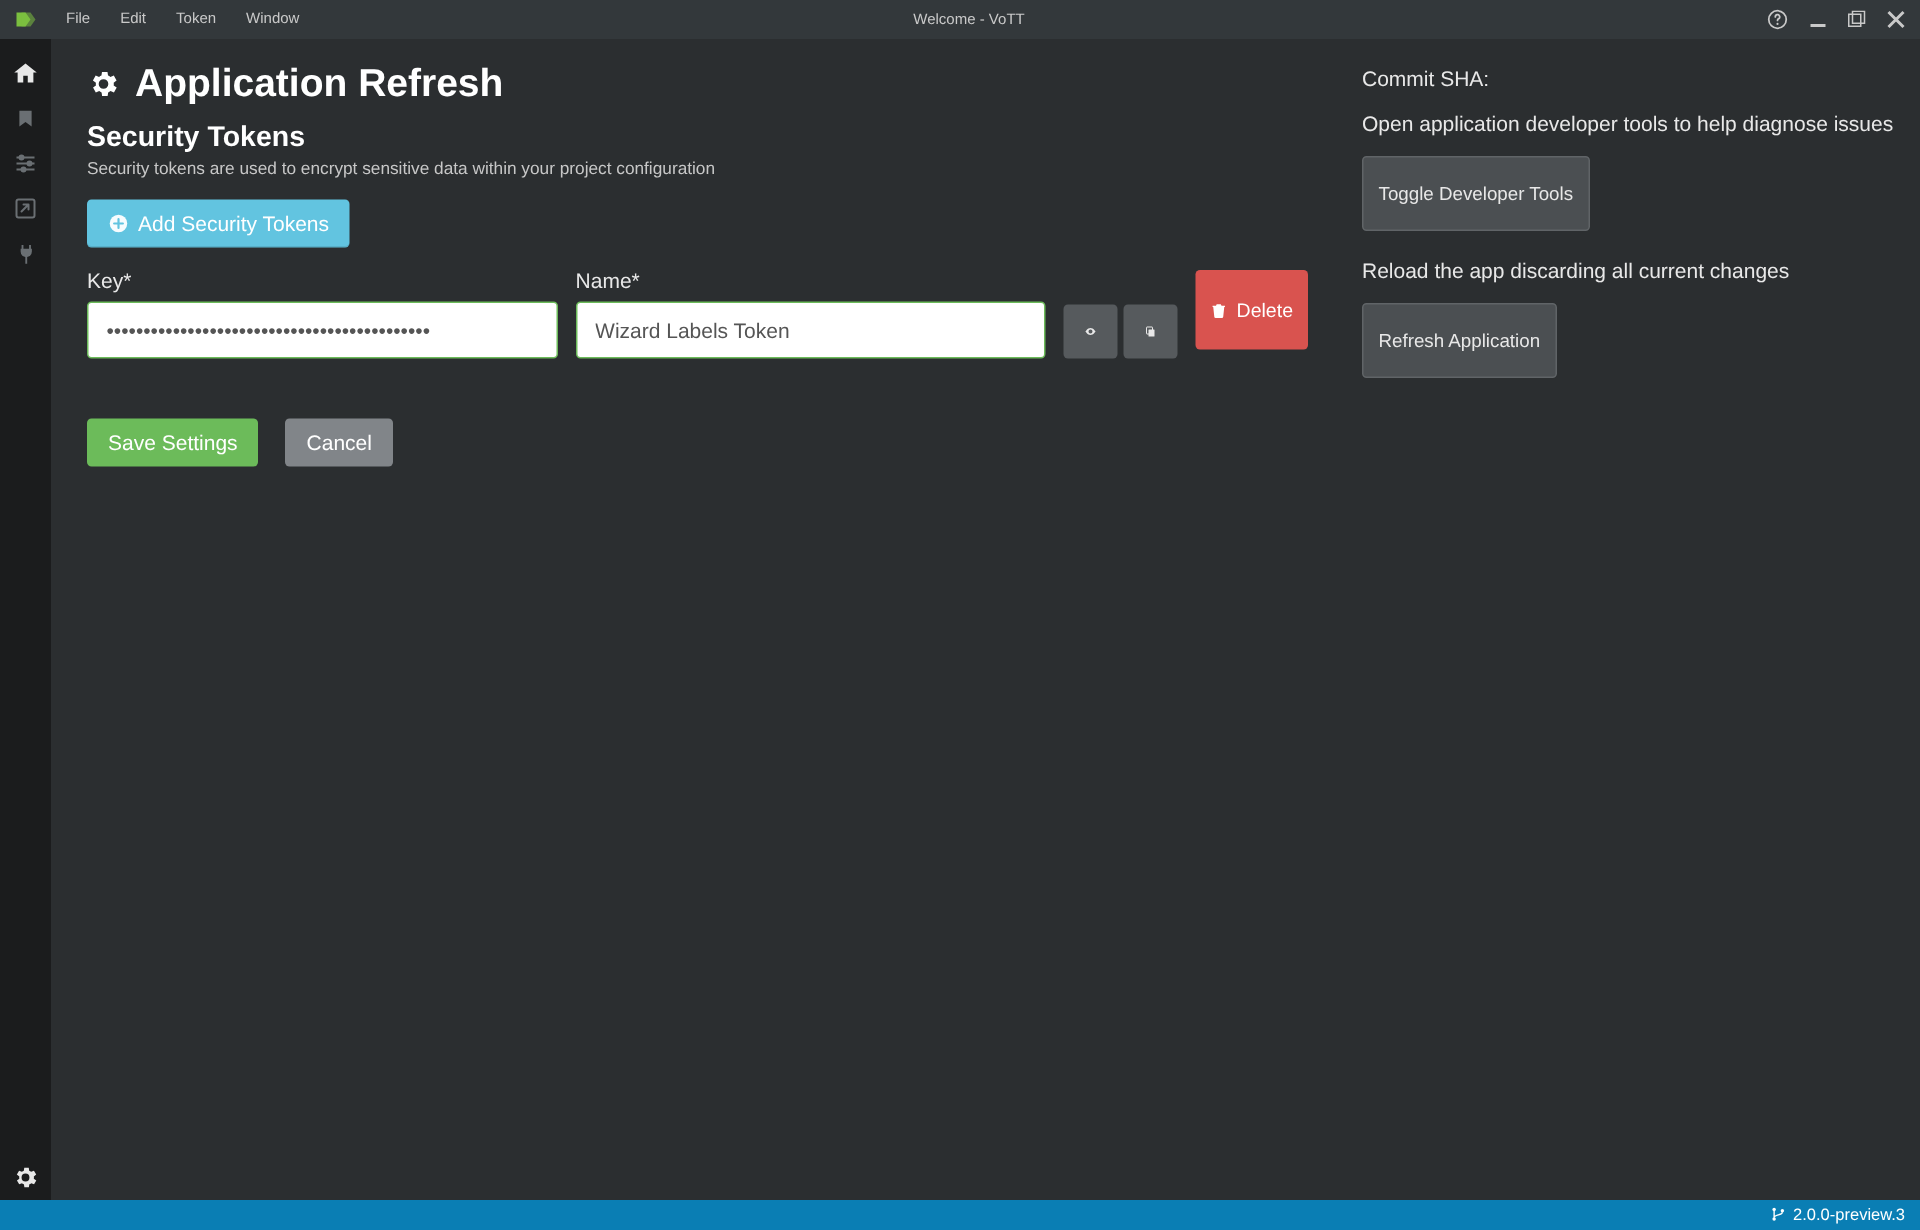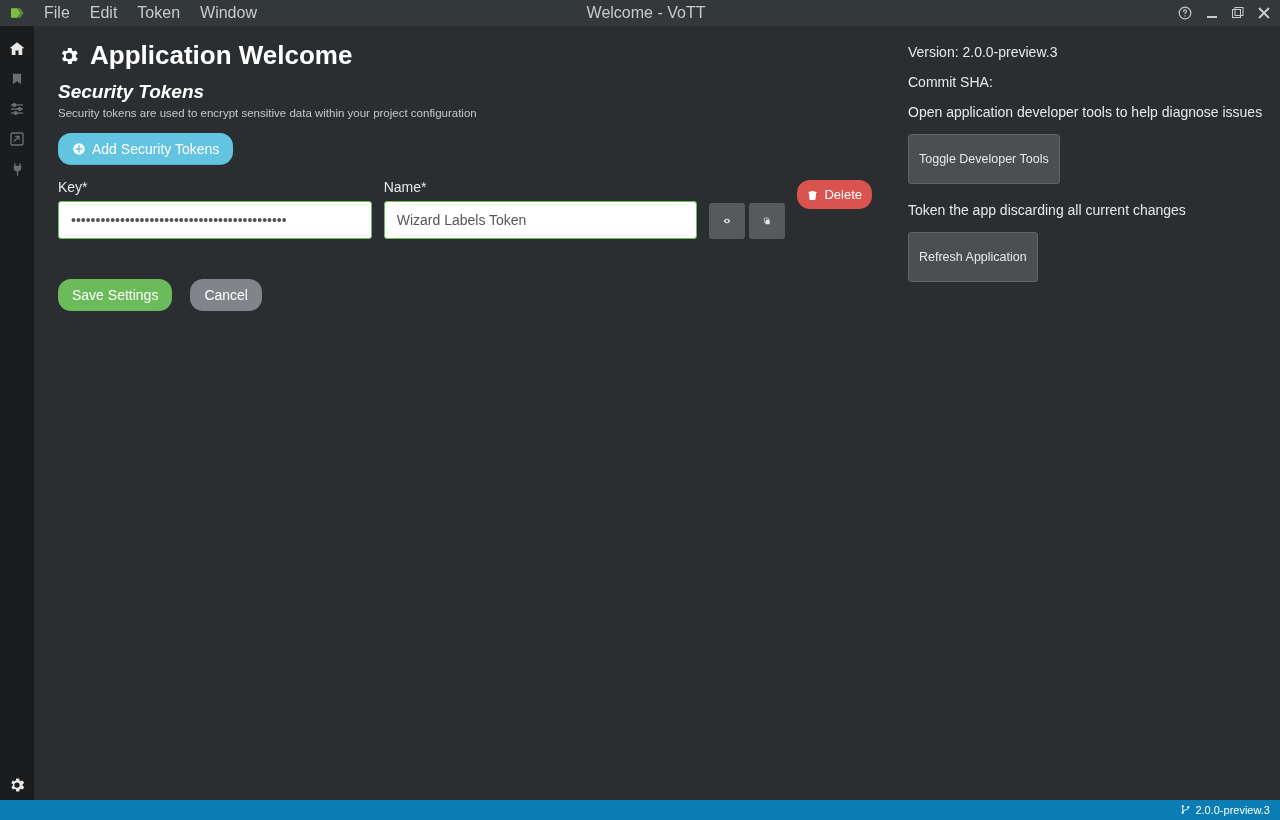--- a/index.html
+++ b/index.html
@@ -1,19 +1,19 @@
 <!DOCTYPE html>
 <html><head>
 <meta charset="utf-8">
 <style>
   * { box-sizing: border-box; margin: 0; padding: 0; }
   html, body { width: 1280px; height: 820px; overflow: hidden; font-family: "Segoe UI", Arial, sans-serif; background: #1b1c1d; color: #e8e8e8; }
   
   
-  .titlebar { height: 26px; background: #33383b; display: flex; align-items: center; position: relative; font-size: 16px; color: #c9c9c9; }
+  .titlebar { height: 26px; background: #33383b; display: flex; align-items: center; position: relative; font-size: 10px; color: #c9c9c9; }
   .titlebar .logo { width: 34px; display:flex; align-items:center; justify-content:center; }
   .titlebar .menus { display: flex; }
   .titlebar .menu-item { padding: 0 10px; line-height: 26px; cursor: pointer; }
   .titlebar .title-center { position: absolute; left: 12px; right: 0; text-align: center; pointer-events: none; }
   .titlebar .window-controls { margin-left: auto; display: flex; align-items: center; padding-right: 10px; gap: 14px; }
   .titlebar .window-controls .wc { cursor: pointer; display:flex; align-items:center; }
   
   
   .app-body { display: flex; height: calc(820px - 26px - 20px); }
   
@@ -24,28 +24,28 @@
   .sidebar .spacer { flex: 1; }
   
   
   .main { flex: 1; background: #2b2e30; display: flex; }
   .settings-pane { width: 862px; padding: 14px 24px 18px 24px; }
   .right-pane { flex: 1; padding: 18px 16px 18px 12px; font-size: 14px; }
   
   .page-title { display:flex; align-items:center; gap:10px; font-size: 26px; font-weight: 600; color: #fff; margin-bottom: 10px; }
   .page-title svg { width: 22px; height: 22px; }
   
-  .section-title { font-size: 19px; font-weight: 600; color: #fff; margin-bottom: 4px; font-style: italic; }
+  .section-title { font-size: 19px; font-weight: 600; color: #fff; margin-bottom: 4px; }
   .section-desc { font-size: 11.5px; color: #c7c7c7; margin-bottom: 14px; }
   
-  .btn { display:inline-flex; align-items:center; gap:6px; border:none; border-radius:13px; padding: 8px 14px; font-size:14px; cursor:pointer; color:#fff; }
+  .btn { display:inline-flex; align-items:center; gap:6px; border:none; border-radius:3px; padding: 8px 14px; font-size:14px; cursor:pointer; color:#fff; }
   .btn-info { background: #62c4e0; color:#fff; box-shadow: inset 0 -1px 0 rgba(0,0,0,0.1); }
   .btn-success { background: #6cbb5a; }
   .btn-secondary { background: #818589; }
-  .btn-danger { background: #d9534f; padding: 7px 10px; font-size: 13px; }
+  .btn-danger { background: #d9534f; padding: 19px 10px; font-size: 13px; }
   .btn-icon { background: #565a5d; width:36px; height:36px; display:flex; align-items:center; justify-content:center; border-radius:3px; }
   .btn-sm-dark { background:#4b4f52; border:1px solid #606467; color:#e8e8e8; padding:17px 10px; font-size:12.5px; border-radius:3px; }
   
   .token-row { display:flex; gap:12px; margin-top:14px; }
   .field-group { display:flex; flex-direction:column; }
   .field-label { font-size: 14px; color:#e8e8e8; margin-bottom:6px; }
   .text-input { height:38px; background:#fff; color:#555; border:1px solid #6cbb5a; border-radius:3px; padding:0 12px; font-size:14px; outline:none; }
   .name-col { width: 330px; }
   .key-col { width: 330px; }
   .key-controls { display:flex; gap:4px; align-items:flex-end; padding-bottom:0; }
@@ -146,21 +146,21 @@
         </svg>
     </div>
   </div>
 
   <div class="main">
     <div class="settings-pane">
       <div class="page-title">
         <svg viewBox="0 0 24 24" fill="#fff">
             <path d="M19.4 13a7.5 7.5 0 0 0 .1-1 7.5 7.5 0 0 0-.1-1l2.1-1.6-2-3.5-2.5 1a7.6 7.6 0 0 0-1.7-1l-.4-2.6h-4l-.4 2.6a7.6 7.6 0 0 0-1.7 1l-2.5-1-2 3.5L6.5 11a7.5 7.5 0 0 0-.1 1 7.5 7.5 0 0 0 .1 1l-2.1 1.6 2 3.5 2.5-1a7.6 7.6 0 0 0 1.7 1l.4 2.6h4l.4-2.6a7.6 7.6 0 0 0 1.7-1l2.5 1 2-3.5L19.4 13zM12 15.5A3.5 3.5 0 1 1 15.5 12 3.5 3.5 0 0 1 12 15.5z"></path>
           </svg>
-        <span>Application Welcome</span>
+        <span>Application Refresh</span>
       </div>
       <div class="section-title">Security Tokens</div>
       <div class="section-desc">Security tokens are used to encrypt sensitive data within your project configuration</div>
       <button class="btn btn-info">
         <svg width="14" height="14" viewBox="0 0 24 24">
             <circle cx="12" cy="12" r="10" fill="#fff" opacity="0.95"></circle>
             <path d="M12 7v10M7 12h10" stroke="#62c4e0" stroke-width="2.5" stroke-linecap="round"></path>
           </svg>
         <span>Add Security Tokens</span>
       </button>
@@ -198,25 +198,24 @@
         </div>
       </div>
 
       <div class="form-buttons">
         <button class="btn btn-success">Save Settings</button>
         <button class="btn btn-secondary">Cancel</button>
       </div>
     </div>
 
     <div class="right-pane">
-      <p>Version: 2.0.0-preview.3</p>
       <p>Commit SHA:</p>
       <p>Open application developer tools to help diagnose issues</p>
       <button class="btn btn-sm-dark">Toggle Developer Tools</button>
-      <p style="margin-top:18px">Token the app discarding all current changes</p>
+      <p style="margin-top:18px">Reload the app discarding all current changes</p>
       <button class="btn btn-sm-dark">Refresh Application</button>
     </div>
   </div>
 </div>
 
 <div class="statusbar">
   <div class="branch">
     <svg width="11" height="11" viewBox="0 0 24 24" fill="#fff">
         <circle cx="6" cy="5" r="2.5"></circle>
         <circle cx="6" cy="19" r="2.5"></circle>

